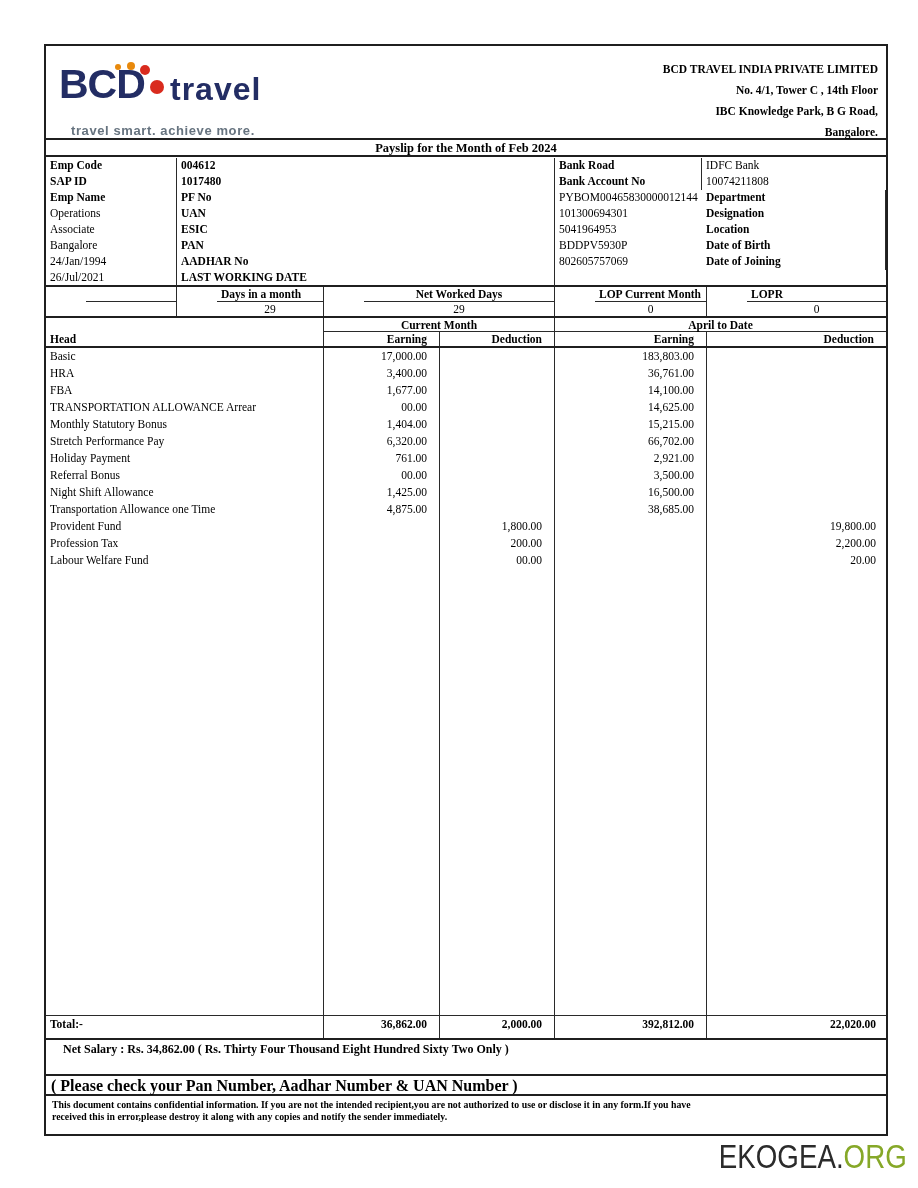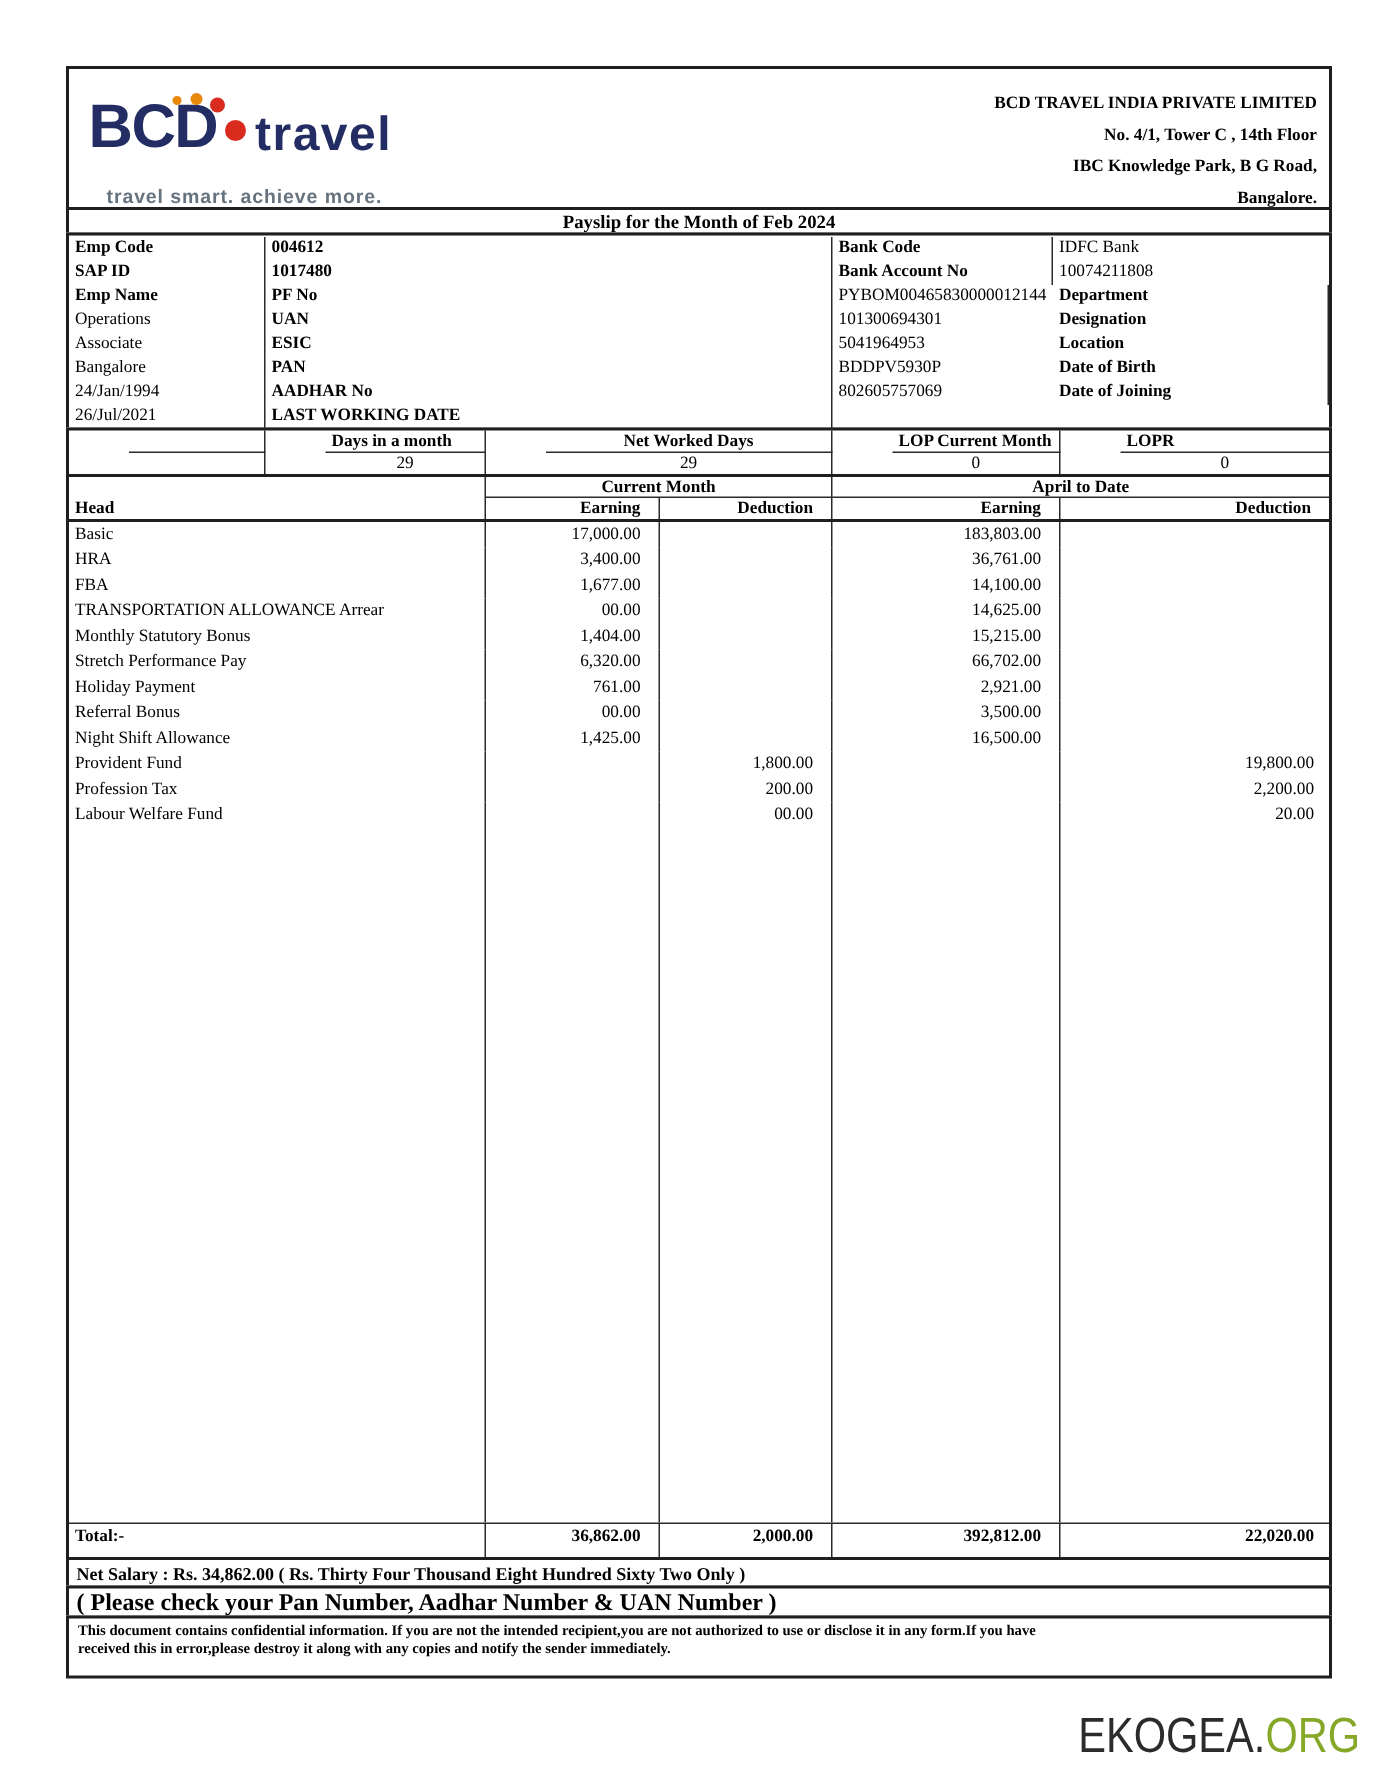--- a/index.html
+++ b/index.html
@@ -98,21 +98,21 @@
   .cell-num  { text-align: right; padding-right: 12px; border-right: 1px solid #2a2a2a; }
   .cell-num.last { border-right: none; padding-right: 10px; }
 
   .mt-filler { flex: 1; display: grid; grid-template-columns: 278px 116px 115px 152px 1fr; }
   .mt-filler > div { border-right: 1px solid #2a2a2a; }
   .mt-filler > div:last-child { border-right: none; }
 
   .mt-total { display: grid; grid-template-columns: 278px 116px 115px 152px 1fr; height: 23px; line-height: 17px; border-top: 1px solid #2a2a2a; font-weight: bold; }
 
   
-  .net-box   { margin-top: 9px; height: 21px; font-weight: bold; font-size: 12px; line-height: 18px; padding-left: 5px; }
+  .net-box   { margin-top: 9px; height: 38px; font-weight: bold; font-size: 12px; line-height: 18px; padding-left: 17px; }
   .check-box { margin-top: -2px; height: 22px; font-weight: bold; font-size: 16px; line-height: 19px; padding-left: 5px; }
   .conf-box  { margin-top: 5px; height: 42px; font-weight: bold; font-size: 9.8px; line-height: 11.5px; padding: 3px 6px; }
 
   
   .watermark {
     position: absolute; top: 1138px; right: 11px;
     font-family: "Liberation Sans", sans-serif;
     font-size: 33px; font-weight: 400; letter-spacing: 0px;
     color: var(--wm-dark);
     transform: scaleX(0.84); transform-origin: right center;
@@ -142,21 +142,21 @@
       <div>IBC Knowledge Park, B G Road,</div>
       <div>Bangalore.</div>
     </div>
   </div>
 
   <div class="box title-row">Payslip for the Month of Feb 2024</div>
 
   <div class="box emp-grid">
     <div class="c1 lbl">Emp Code</div>
     <div class="c2 bold-val">004612</div>
-    <div class="c3 lbl">Bank Code</div>
+    <div class="c3 lbl">Bank Road</div>
     <div class="c4">IDFC Bank</div>
 
     <div class="c1 lbl">SAP ID</div>
     <div class="c2 bold-val">1017480</div>
     <div class="c3 lbl">Bank Account No</div>
     <div class="c4">10074211808</div>
 
     <div class="c1 lbl">Emp Name</div>
     <div class="c3 lbl">PF No</div>
     <div class="c4">PYBOM00465830000012144</div>
@@ -269,20 +269,27 @@
         <div class="cell-num last"></div>
       </div>
       <div class="mt-row">
         <div class="cell-head">Night Shift Allowance</div>
         <div class="cell-num">1,425.00</div>
         <div class="cell-num"></div>
         <div class="cell-num">16,500.00</div>
         <div class="cell-num last"></div>
       </div>
       <div class="mt-row">
+        <div class="cell-head">Transportation Allowance one Time</div>
+        <div class="cell-num">4,875.00</div>
+        <div class="cell-num"></div>
+        <div class="cell-num">38,685.00</div>
+        <div class="cell-num last"></div>
+      </div>
+      <div class="mt-row">
         <div class="cell-head">Provident Fund</div>
         <div class="cell-num"></div>
         <div class="cell-num">1,800.00</div>
         <div class="cell-num"></div>
         <div class="cell-num last">19,800.00</div>
       </div>
       <div class="mt-row">
         <div class="cell-head">Profession Tax</div>
         <div class="cell-num"></div>
         <div class="cell-num">200.00</div>

